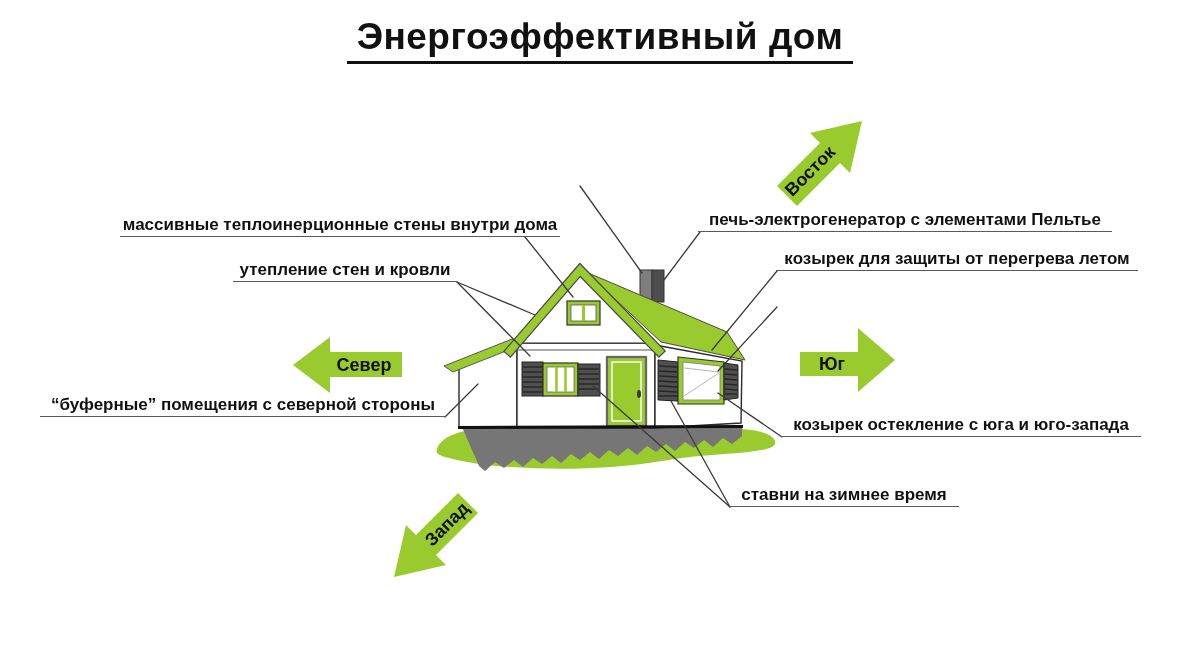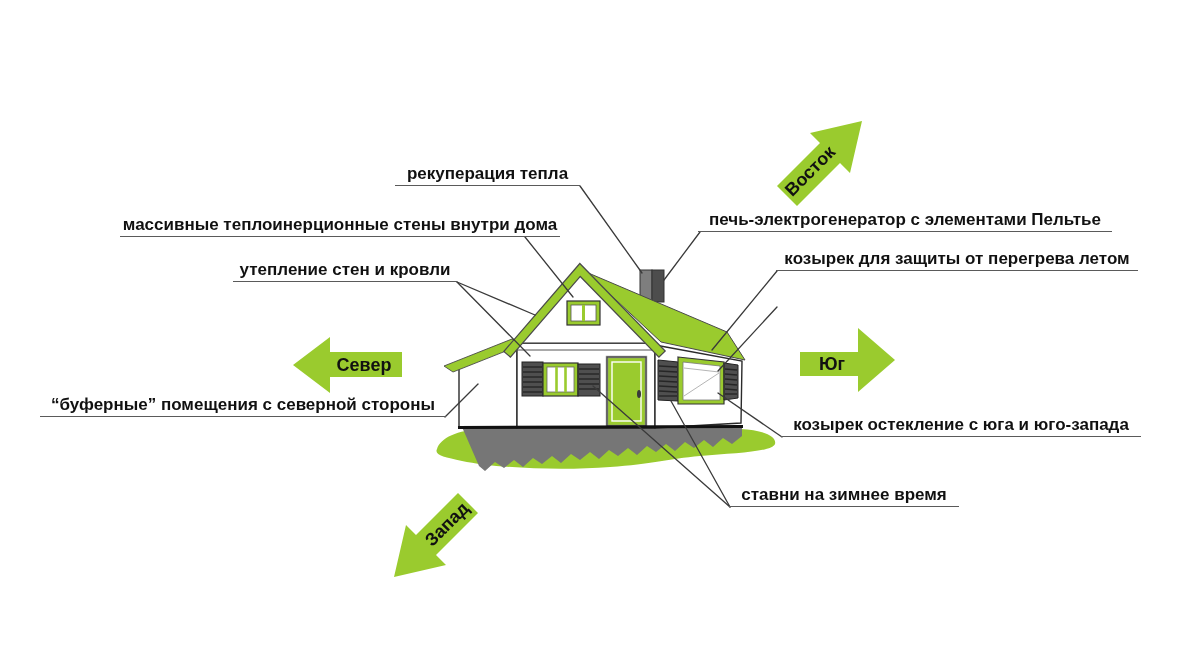--- a/index.html
+++ b/index.html
@@ -186,22 +186,24 @@
       <polygon points="800,352 858,352 858,328 895,360 858,392 858,376 800,376" fill="#9acb2e"></polygon>
       <text class="compass-text" x="832" y="364" text-anchor="middle" dominant-baseline="central">Юг</text>
     </g>
 
     <g>
       <polygon points="458,493 416,535 406,525 394,577 446,565 436,555 478,513" fill="#9acb2e"></polygon>
       <text class="compass-text" x="447" y="524" text-anchor="middle" dominant-baseline="central" transform="rotate(-45 447 524)">Запад</text>
     </g>
   </svg>
 
-
-  <div class="lbl" id="lbl-recuperation">рекуперация тепла</div>
+  <div class="title-wrap">
+    <span class="title">Энергоэффективный дом</span>
+  </div>
+
 
   <div class="lbl" id="lbl-massive">массивные теплоинерционные стены внутри дома</div>
 
   <div class="lbl" id="lbl-insulation">утепление стен и кровли</div>
 
   <div class="lbl" id="lbl-stove">печь-электрогенератор с элементами Пельтье</div>
 
   <div class="lbl" id="lbl-canopy">козырек для защиты от перегрева летом</div>
 
 

